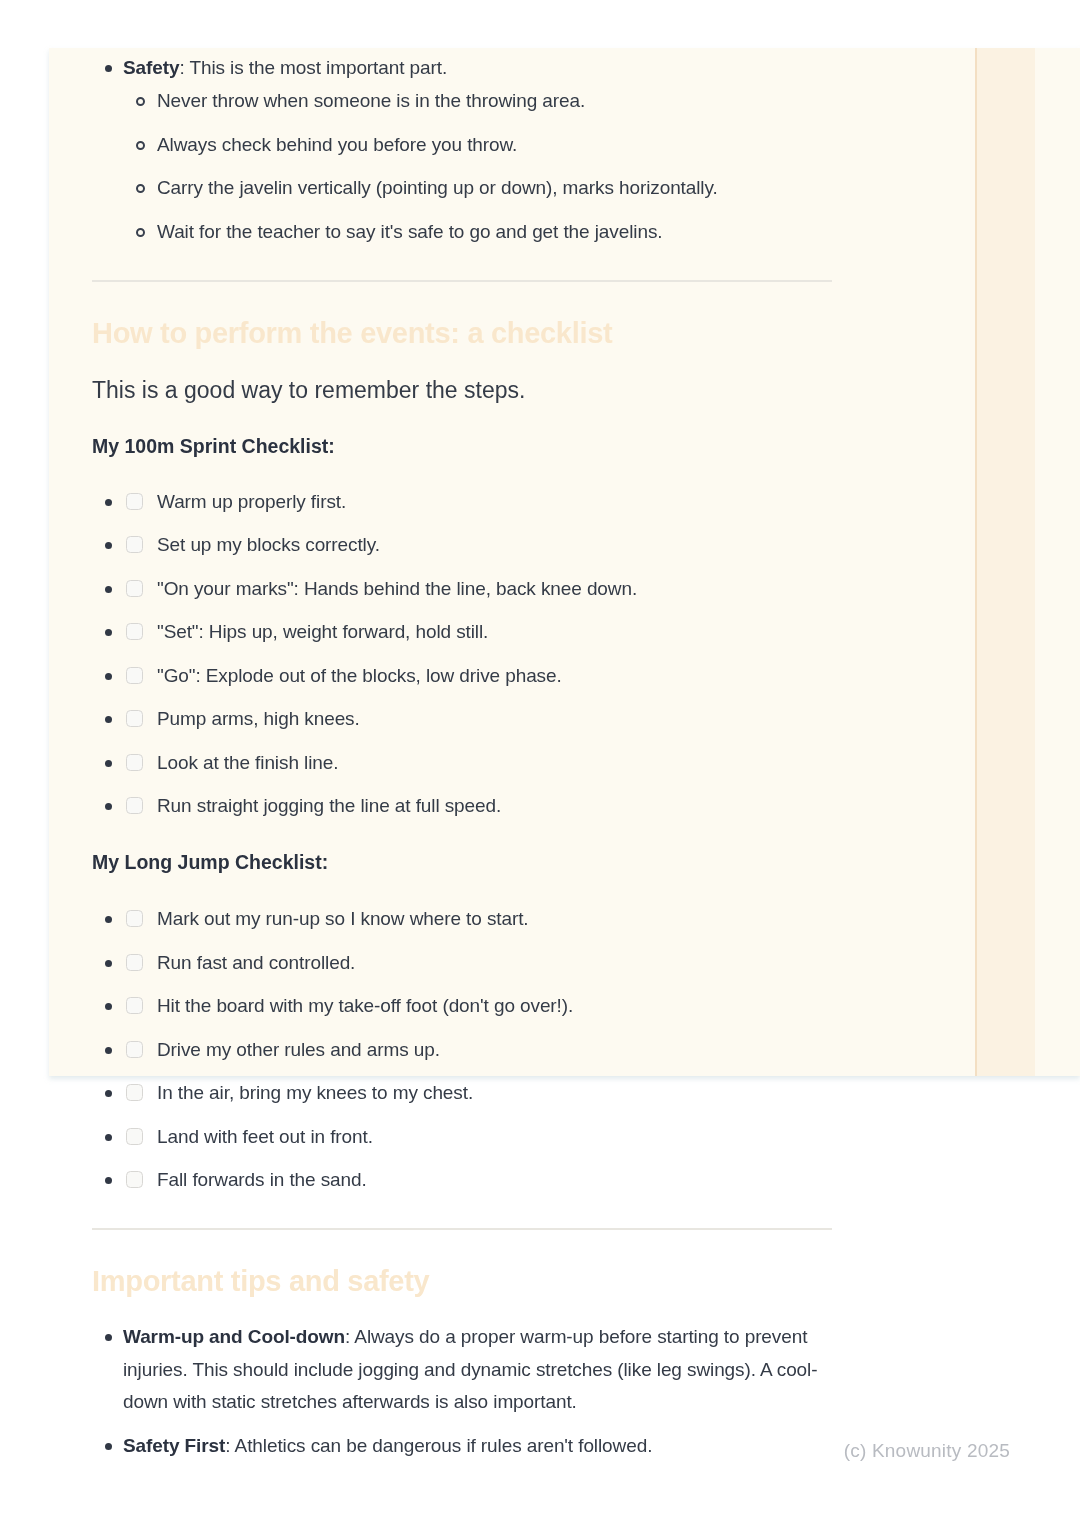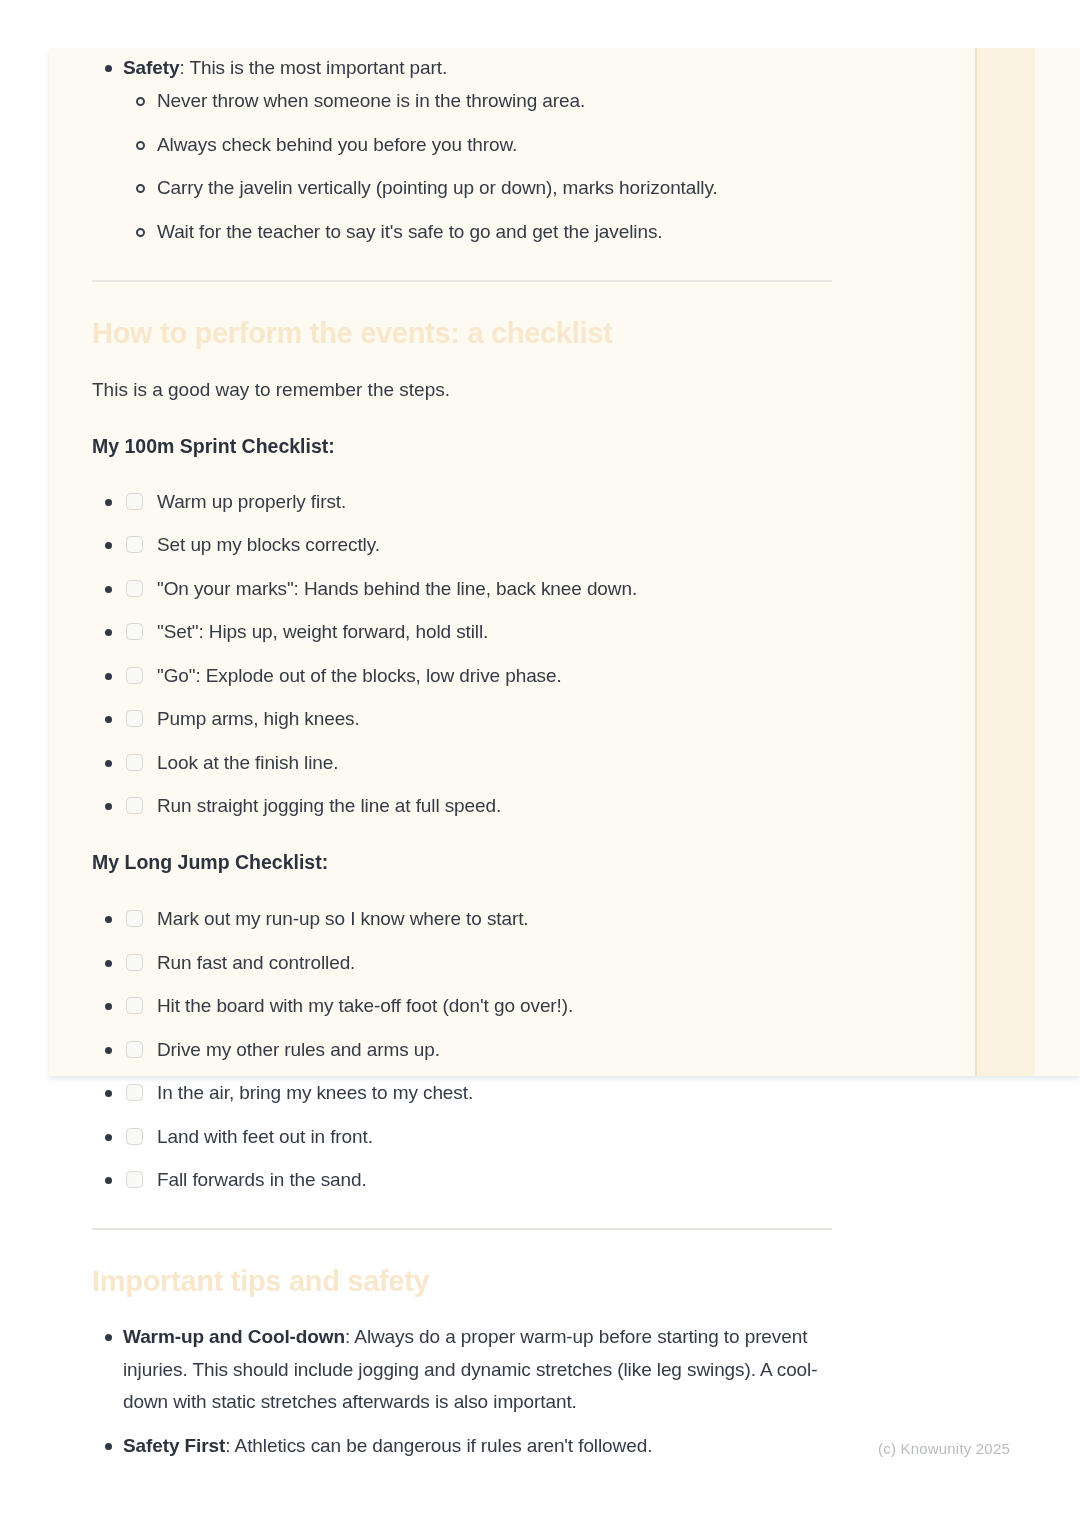--- a/index.html
+++ b/index.html
@@ -31,30 +31,30 @@
   .circ{display:block;width:9px;height:9px;border:2px solid #39404e;border-radius:50%;box-sizing:border-box;margin-top:12px;}
   .checkbox{
     flex:0 0 17px;height:17px;margin:7px 14px 0 3px;
     background:#f9f9f7;border:1.5px solid #d8d7d4;border-radius:4.5px;box-sizing:border-box;
   }
   .divider{height:2px;background:#e8e6e0;border:0;margin:32px 0 0 0;width:740px;}
   h2{
     margin:32px 0 0 0;font-size:29px;line-height:38px;font-weight:700;
     color:#f9e7cc;letter-spacing:-0.3px;
   }
-  .intro{margin:22px 0 0 0;font-size:19px;line-height:32px;}
+  .intro{margin:22px 0 0 0;font-size:23px;line-height:32px;}
   .label{margin:24px 0 0 0;font-size:19.5px;line-height:32px;font-weight:700;color:#2b3240;}
   .checklist{margin-top:24px;}
   .lj-list{margin-top:25px;}
   .tips{margin-top:21px;}
   .tips .row{line-height:32.5px;}
   .tips .dot{margin-top:13px;}
   .watermark{
     position:absolute;top:1392px;right:70px;z-index:3;
-    font-size:15px;color:#b8bbc1;letter-spacing:0.2px;
+    font-size:19px;color:#b8bbc1;letter-spacing:0.2px;
   }
 </style>
 </head>
 <body>
 
 <div class="page">
   <div class="rband"></div>
   <div class="vline"></div>
 
   <div class="content">

